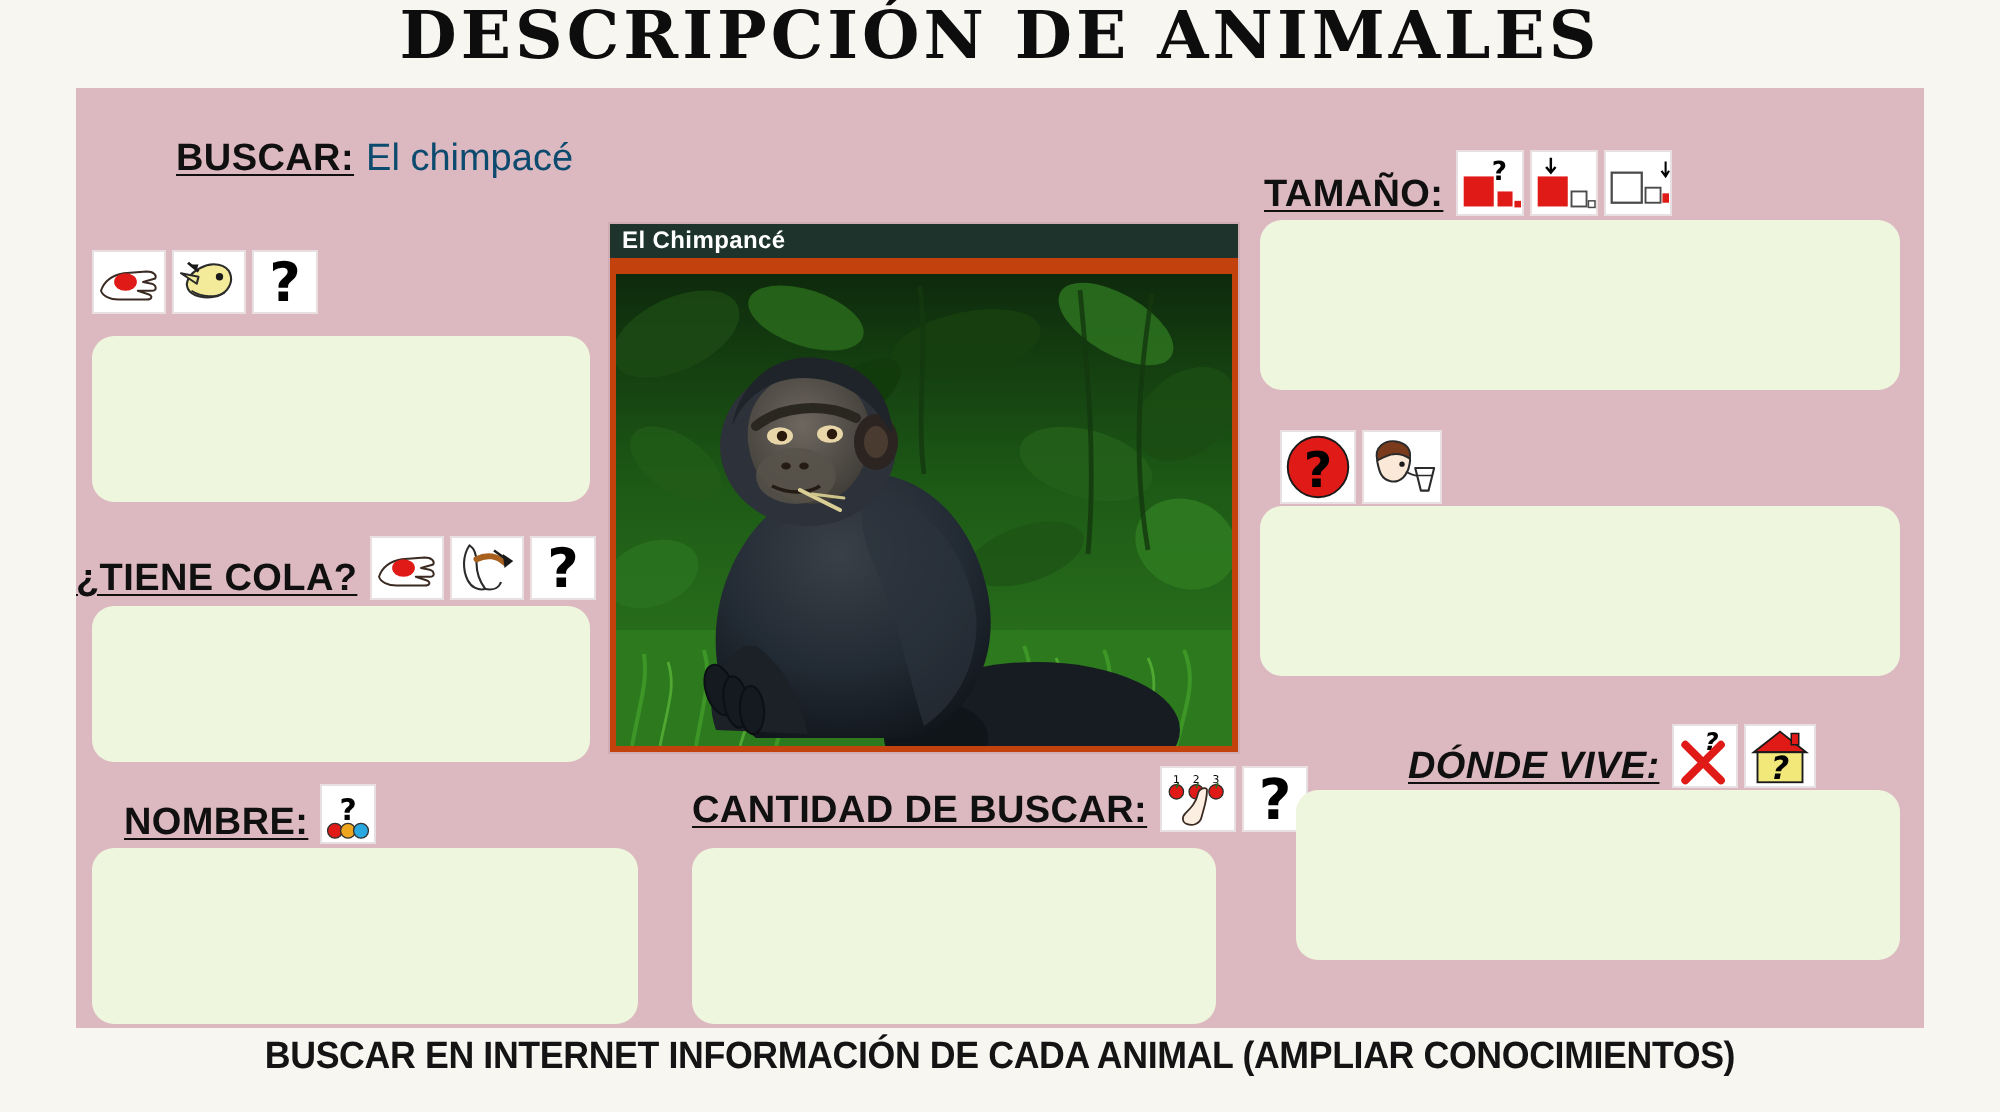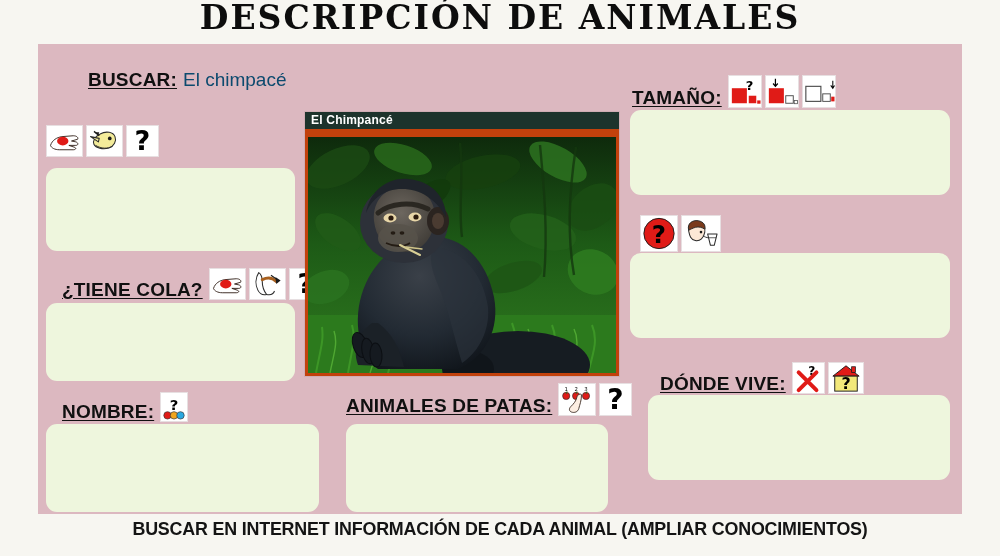--- a/index.html
+++ b/index.html
@@ -153,21 +153,21 @@
       <span class="picto" style="width:33px;height:32px;">
         <svg viewBox="0 0 33 32">
           <text x="16.5" y="26" text-anchor="middle" font-family="DejaVu Sans, sans-serif" font-size="29" font-weight="700" fill="#000">?</text>
         </svg>
       </span>
     </span>
   </div>
 </div>
 <div class="box" style="left:46px; top:168px; width:249px; height:83px;"></div>
 
-<div class="field" style="left:62px; top:268px;text-align:right;">
+<div class="field" style="left:38px; top:268px;text-align:right;">
   <div class="label-row">
     <span class="label u">¿TIENE COLA?</span>
     <span class="tiles">
       <span class="picto" style="width:37px;height:32px;">
         <svg viewBox="0 0 40 34">
           <path d="M4 22 C6 16 11 13 17 12 L30 11 C34 11 36 13 35 15 L28 17 L33 18 C36 19 36 22 33 22 L25 22 L31 24 C34 25 33 27 30 27 L14 27 C9 27 5 25 4 22 Z" fill="#fff" stroke="#3a2a22" stroke-width="1.1" stroke-linejoin="round"></path>
           <ellipse cx="18" cy="17" rx="6.5" ry="5" fill="#e01b17"></ellipse>
         </svg>
       </span>
       <span class="picto" style="width:37px;height:32px;">
@@ -201,21 +201,21 @@
           <circle cx="21" cy="24" r="4" fill="#2aa8e0" stroke="#333" stroke-width=".7"></circle>
         </svg>
       </span>
     </span>
   </div>
 </div>
 <div class="box" style="left:46px; top:424px; width:273px; height:88px;"></div>
 
 <div class="field" style="left:346px; top:383px;">
   <div class="label-row">
-    <span class="label u">ANIMALES DE PATAS:</span>
+    <span class="label u">CANTIDAD DE BUSCAR:</span>
     <span class="tiles">
       <span class="picto" style="width:38px;height:33px;">
         <svg viewBox="0 0 40 34">
           <text x="8" y="8" text-anchor="middle" font-family="DejaVu Sans, sans-serif" font-size="6" fill="#000">1</text>
           <text x="19" y="8" text-anchor="middle" font-family="DejaVu Sans, sans-serif" font-size="6" fill="#000">2</text>
           <text x="30" y="8" text-anchor="middle" font-family="DejaVu Sans, sans-serif" font-size="6" fill="#000">3</text>
           <circle cx="8" cy="13" r="4" fill="#e01b17" stroke="#2b2b2b" stroke-width=".7"></circle>
           <circle cx="19" cy="13" r="4" fill="#e01b17" stroke="#2b2b2b" stroke-width=".7"></circle>
           <circle cx="30" cy="13" r="4" fill="#e01b17" stroke="#2b2b2b" stroke-width=".7"></circle>
           <path d="M8 11 L9 8" stroke="#2d6b1e" stroke-width="1"></path>
@@ -284,21 +284,21 @@
           <path d="M22 21 C24 22 26 23 28 23" stroke="#2b2b2b" stroke-width="1" fill="none"></path>
           <path d="M27 19 L37 19 L34 31 L30 31 Z" fill="#fff" stroke="#2b2b2b" stroke-width="1.1" stroke-linejoin="round"></path>
           <path d="M28 23 L36 23" stroke="#2b2b2b" stroke-width=".8"></path>
         </svg>
       </span>
     </span>
   </div>
 </div>
 <div class="box" style="left:630px; top:253px; width:320px; height:85px;"></div>
 
-<div class="field" style="left:660px; top:362px;">
+<div class="field" style="left:704px; top:362px;font-style:italic;">
   <div class="label-row">
     <span class="label u">DÓNDE VIVE:</span>
     <span class="tiles">
       <span class="picto" style="width:33px;height:32px;">
         <svg viewBox="0 0 33 32">
           <text x="20" y="13" text-anchor="middle" font-family="DejaVu Sans, sans-serif" font-size="13" font-weight="700" fill="#000">?</text>
           <path d="M6 10 L25 29 M25 10 L6 29" stroke="#e01b17" stroke-width="4.2" stroke-linecap="round"></path>
         </svg>
       </span>
       <span class="picto" style="width:36px;height:32px;">

